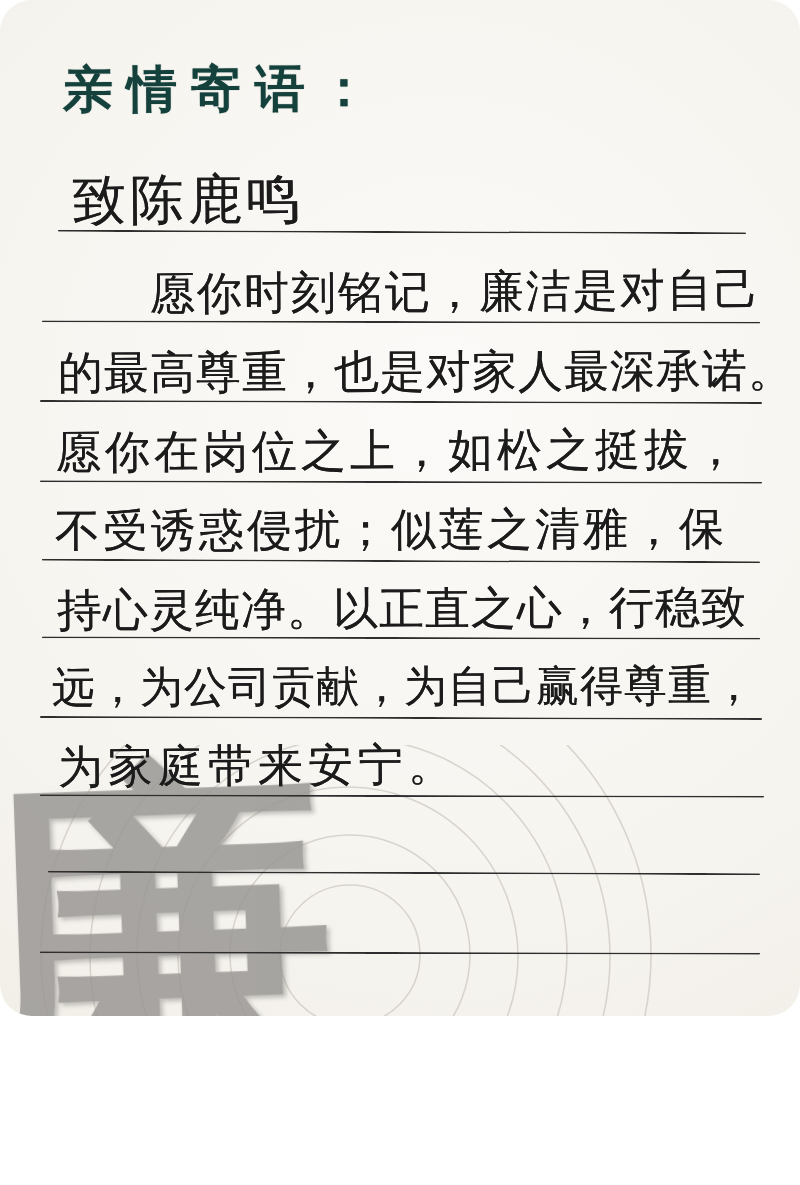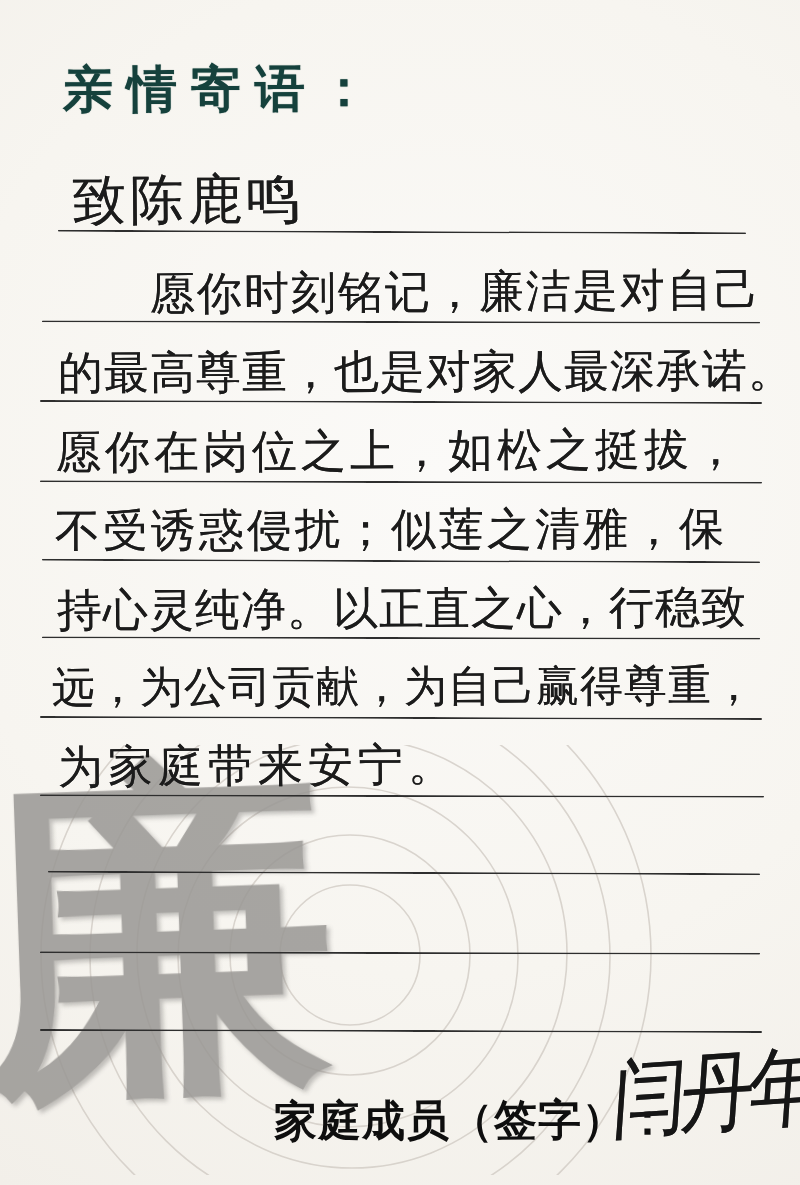--- a/index.html
+++ b/index.html
@@ -1,23 +1,24 @@
 <!DOCTYPE html>
 <html><head>
 <meta charset="utf-8">
 <style>
   html,body{margin:0;padding:0;}
   .page{
     position:relative;
-    width:800px;height:1185px;
+    width:800px;height:1016px;
     margin:0 auto;
     background:#f8f6f2;
     background-image:radial-gradient(circle at 55% 40%, #fbfaf8 0%, #f7f5f0 60%, #f2efe9 100%);
     overflow:hidden;
     font-family:"DejaVu Sans","Liberation Sans",sans-serif;
+    border-radius:32px;
   }
   .title{
     position:absolute;left:63px;top:56px;margin:0;
     font-size:50px;font-weight:bold;
     color:#15413c;
     letter-spacing:14px;
     font-family:"DejaVu Serif","Liberation Serif",serif;
     transform:rotate(-0.3deg);
     text-shadow:0 0 1px rgba(21,65,60,.6);
     white-space:nowrap;

